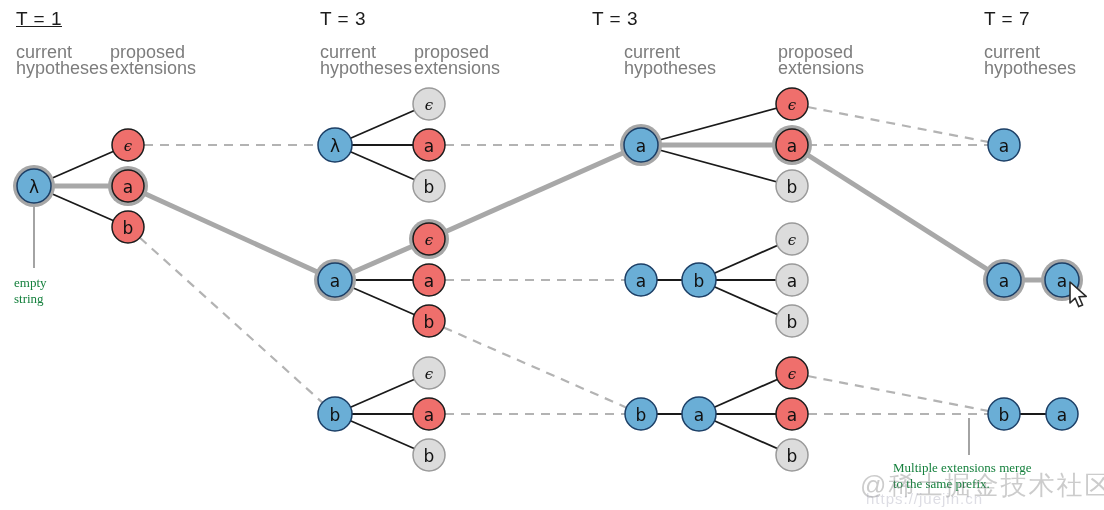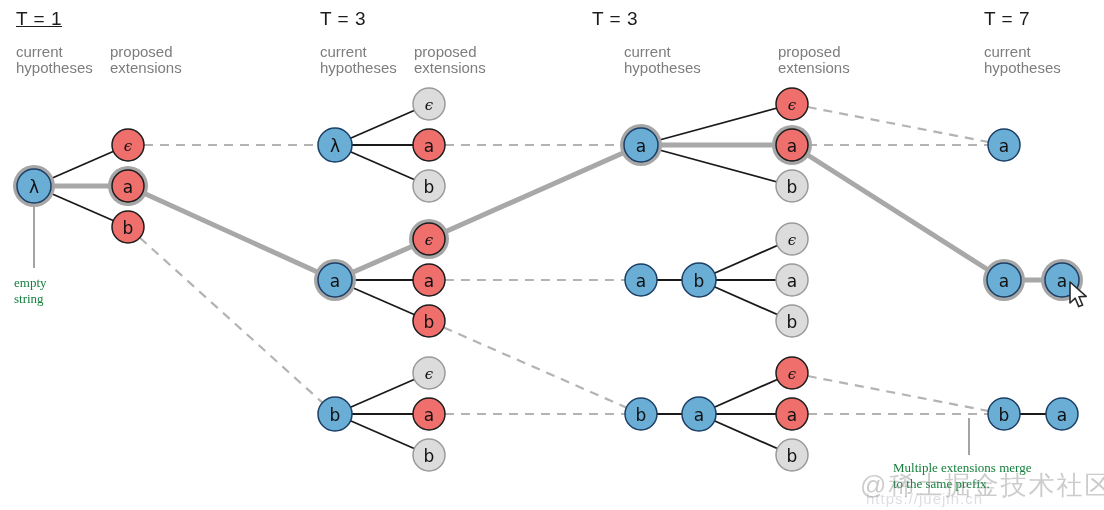--- a/index.html
+++ b/index.html
@@ -30,21 +30,21 @@
   }
   .col-title {
     font-size: 19px;
     font-weight: 400;
     letter-spacing: 0.5px;
     color: #1c1c1c;
     white-space: nowrap;
   }
   .sub-col {
     position: absolute;
-    font-size: 15px;
+    font-size: 18px;
     line-height: 16px;
     color: #7d7d7d;
     white-space: nowrap;
   }
   .note {
     position: absolute;
     font-size: 13px;
     line-height: 16px;
     color: #15803d;
     white-space: nowrap;

